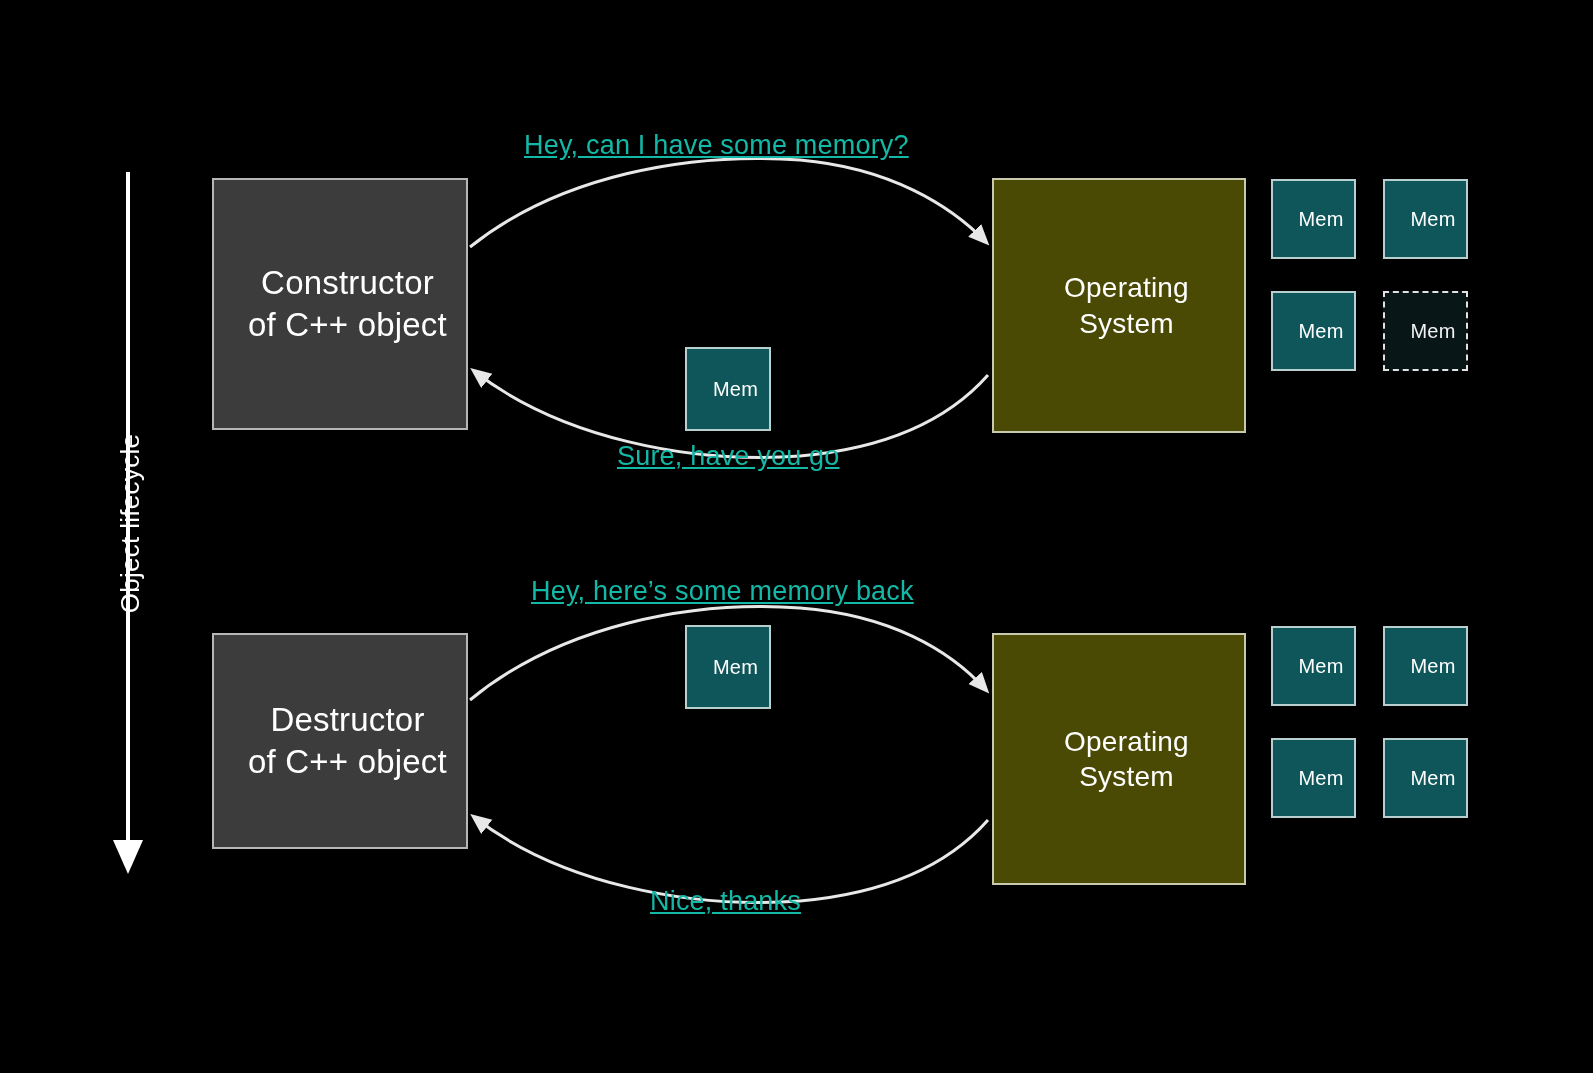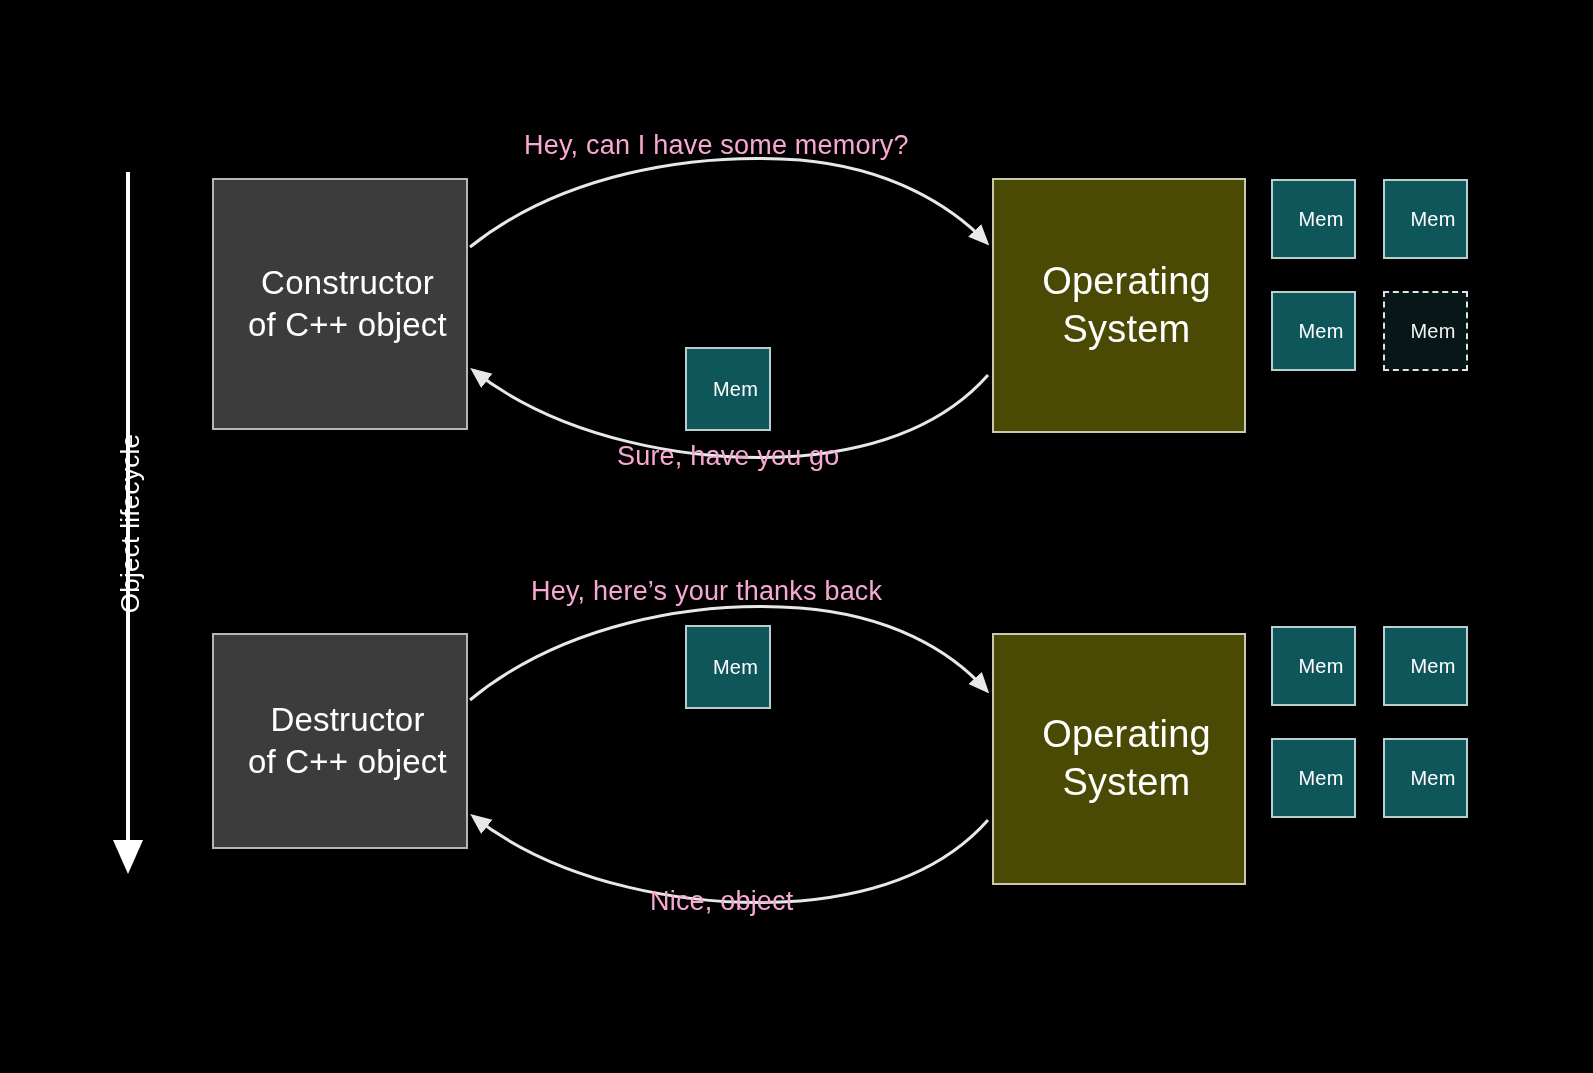--- a/index.html
+++ b/index.html
@@ -39,41 +39,42 @@
   .actor-box {
     background: #3c3c3c;
     border: 2px solid #b6b6b6;
     font-size: 33px;
     line-height: 1.28;
     letter-spacing: 0.2px;
   }
   .os-box {
     background: #4a4a05;
     border: 2px solid #c9c9ae;
-    font-size: 38px;
+    font-size: 28px;
     line-height: 1.26;
     letter-spacing: 0.2px;
   }
   .mem-box {
     background: #0f565a;
     border: 2px solid #b9cfcf;
     font-size: 20px;
     letter-spacing: 0.2px;
   }
   .mem-box.empty {
     background: #081618;
     border: 2px dashed #e2e2e2;
     color: #f2f2f2;
   }
   .caption {
     position: absolute;
-    color: #f9a8d4;
+    color: #14b8a6;
     font-size: 27px;
     white-space: nowrap;
     letter-spacing: 0.2px;
+    text-decoration: underline;
   }
   .lifecycle-label {
     position: absolute;
     color: #ffffff;
     font-size: 26px;
     white-space: nowrap;
     transform-origin: 50% 50%;
     transform: rotate(-90deg);
     letter-spacing: 0.3px;
   }
@@ -144,23 +145,23 @@
     <span>Mem</span>
   </div>
 
   <div class="box actor-box" style="left: 212px; top: 633px; width: 256px; height: 216px;">
     <div>
       <div>Destructor</div>
       <div>of C++ object</div>
     </div>
   </div>
 
-  <div class="caption" style="left: 531px; top: 576px;">Hey, here’s your thanks back</div>
+  <div class="caption" style="left: 531px; top: 576px;">Hey, here’s some memory back</div>
 
-  <div class="caption" style="left: 650px; top: 886px;">Nice, object</div>
+  <div class="caption" style="left: 650px; top: 886px;">Nice, thanks</div>
 
   <div class="box mem-box" style="left: 685px; top: 625px; width: 86px; height: 84px;">
     <span>Mem</span>
   </div>
 
   <div class="box os-box" style="left: 992px; top: 633px; width: 254px; height: 252px;">
     <div>
       <div>Operating</div>
       <div>System</div>
     </div>

